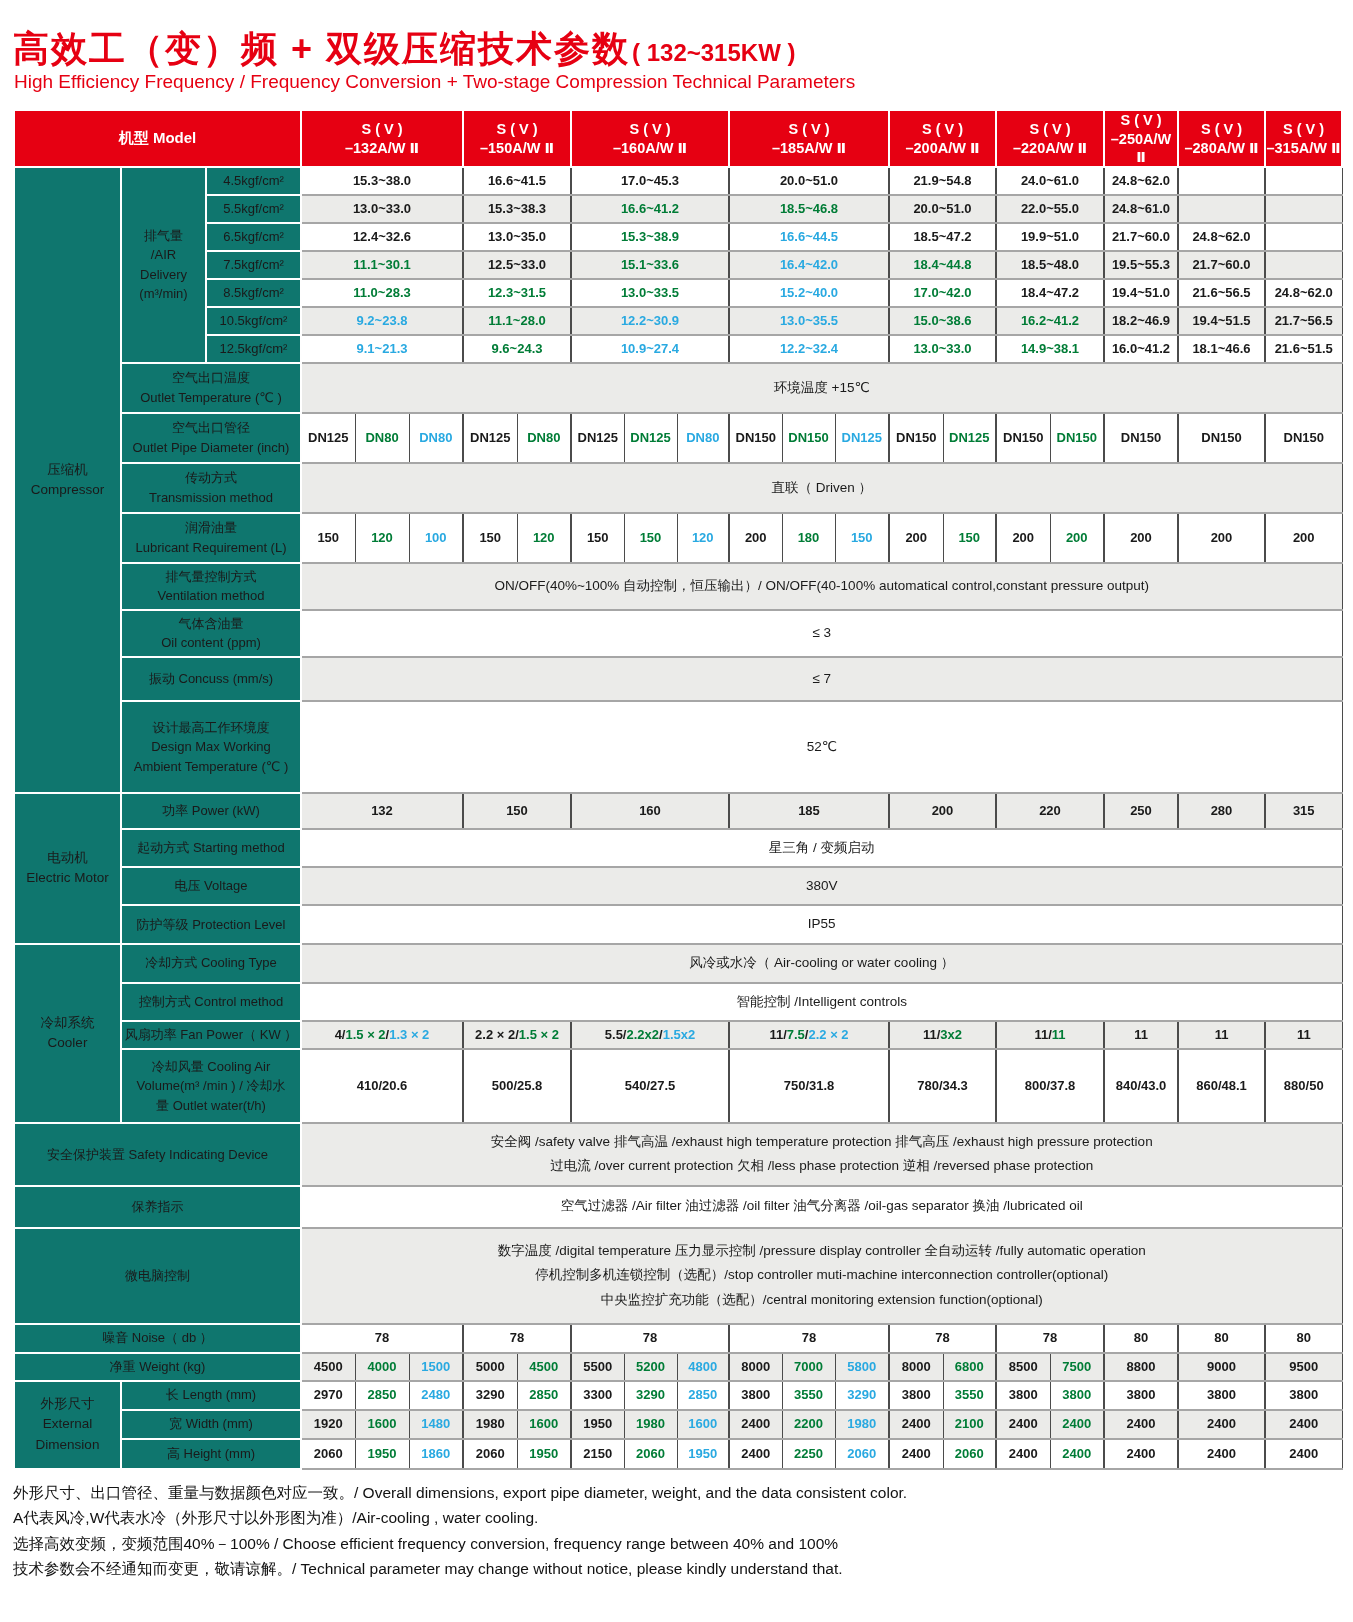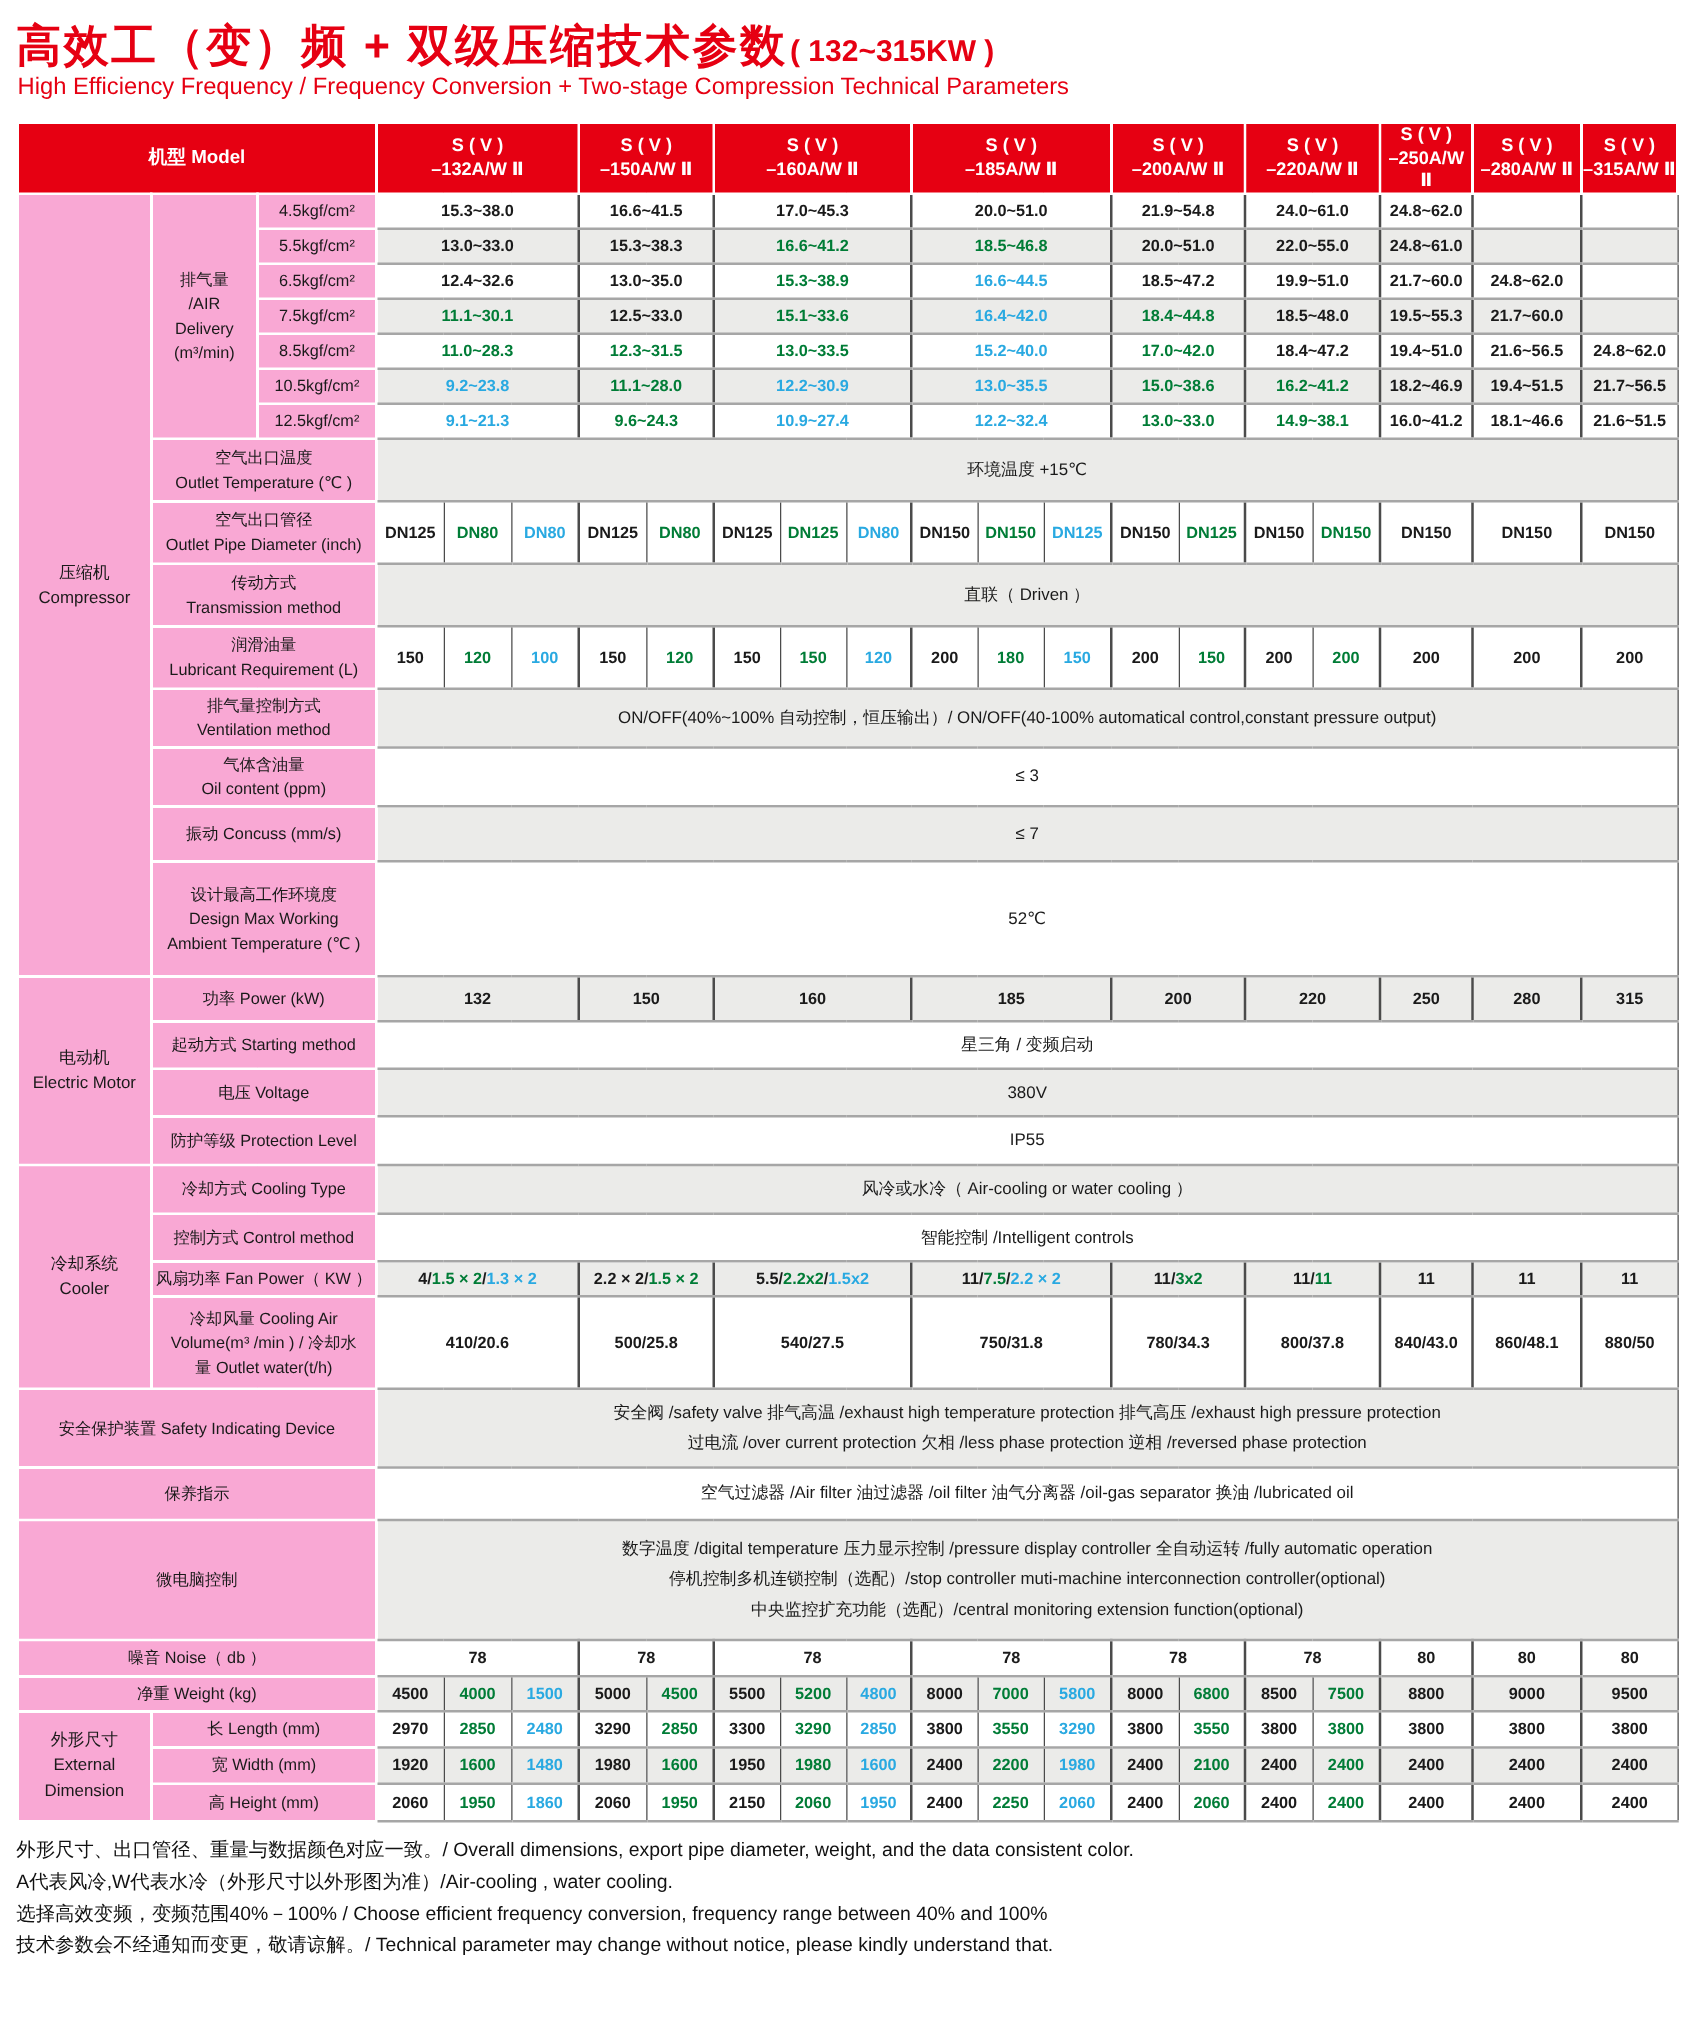--- a/index.html
+++ b/index.html
@@ -1,27 +1,27 @@
 <!DOCTYPE html>
 <html style="--c-red: #e60012; --c-green: #007c36; --c-blue: #29a9e1; --c-black: #1a1a1a;"><head>
 <meta charset="utf-8">
 <style>
   html,body{margin:0;padding:0;background:#fff;}
   body{font-family:"Liberation Sans","DejaVu Sans",sans-serif;color:#1a1a1a;}
-  .page{width:1353px;min-height:1622px;box-sizing:border-box;padding:12px 12px 10px 13px;}
+  .page{width:1353px;min-height:1622px;box-sizing:border-box;padding:24px 12px 10px 13px;}
   
   .title-zh{color:var(--c-red);font-size:36px;font-weight:700;letter-spacing:2px;margin:4px 0 2px 0;line-height:1.15;}
   .title-range{font-size:24px;letter-spacing:0;margin-left:2px;}
   .title-en{color:var(--c-red);font-size:19px;font-weight:400;margin:2px 0 16px 1px;}
   
   table.spec{border-collapse:collapse;table-layout:fixed;width:1328px;border-bottom:2px solid #9e9e9e;}
   th,td{padding:0;text-align:center;vertical-align:middle;overflow:hidden;word-wrap:break-word;}
   .head-row th{background:var(--c-red);color:#fff;border:2px solid #fff;height:52px;font-weight:700;font-size:14.5px;line-height:1.25;}
   .head-row th.corner{font-size:15px;}
-  td.sec,td.lab{background:#f9a8d4;border:2px solid #fff;font-size:13px;line-height:1.5;padding:3px 2px;}
+  td.sec,td.lab{background:#0f766e;border:2px solid #fff;font-size:13px;line-height:1.5;padding:3px 2px;}
   td.sec{font-size:13.5px;}
   td.data{border-left:1px solid #4b4b4b;border-right:1px solid #4b4b4b;border-bottom:2px solid #a6a6a6;border-top:2px solid #a6a6a6;font-size:13px;padding:3px 2px;line-height:1.5;}
   td.data.mstart{border-left:2px solid #4b4b4b;}
   tr.stripe-w td.data{background:#ffffff;}
   tr.stripe-g td.data{background:#ebebe9;}
   td.num{font-weight:700;}
   td.fulltext{font-weight:400;font-size:13.5px;line-height:1.8;padding:6px 6px;}
   .c-k{color:var(--c-black);} .c-g{color:var(--c-green);text-align:right;} .c-b{color:var(--c-blue);}
   .ln{display:block;}
   

